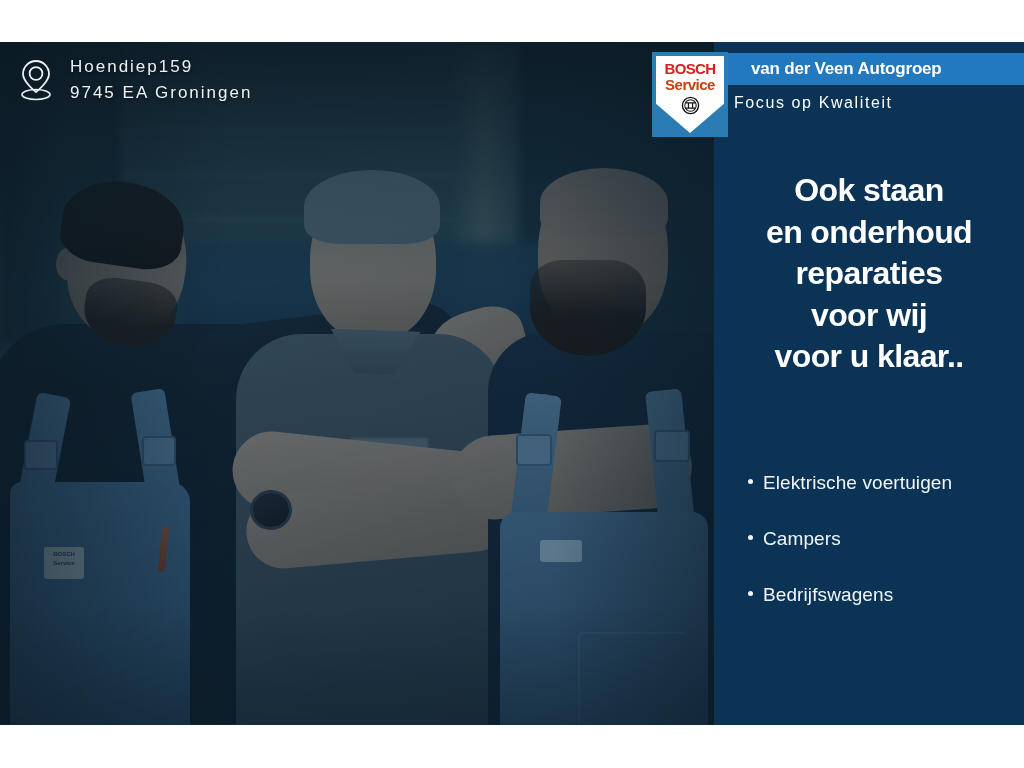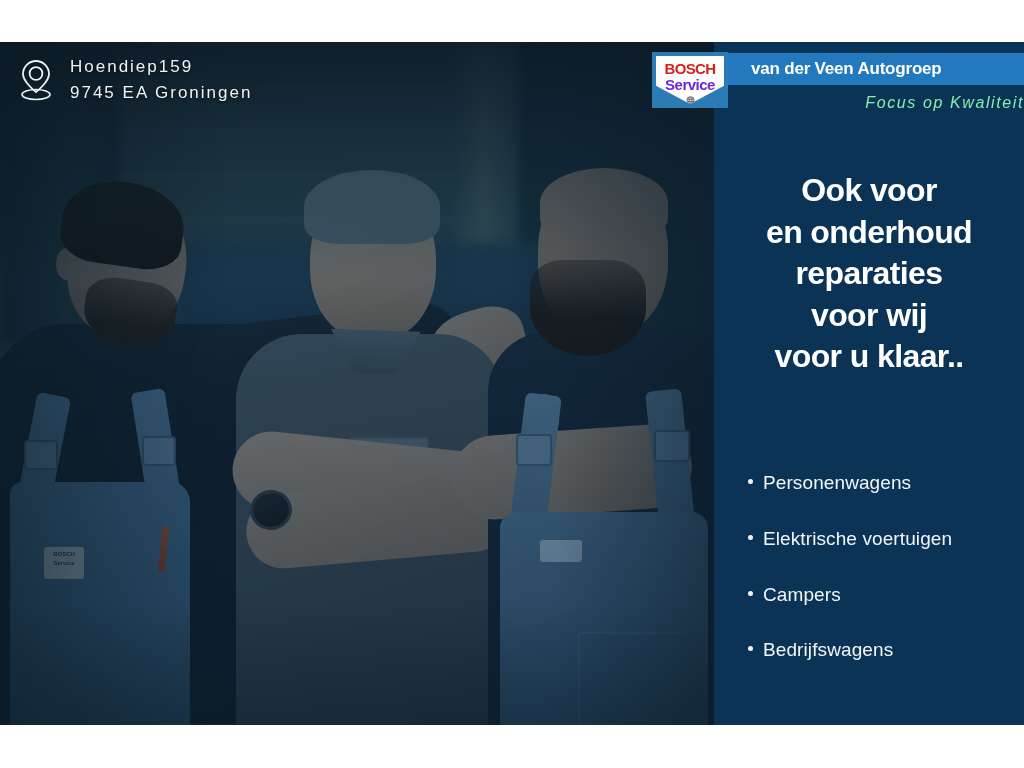--- a/index.html
+++ b/index.html
@@ -322,48 +322,47 @@
     width:273px; height:30px;
     display:flex; align-items:center;
     color:#ffffff;
     font-size:17px; font-weight:bold;
     letter-spacing:-0.2px;
     white-space:nowrap;
   }
   #tagline {
     position:absolute; left:20px; top:52px;
     width:290px;
-    color:#86efac;
-    font-size:16px; font-style:italic;
+    color:#ffffff;
+    font-size:16px; 
     letter-spacing:1.6px;
     white-space:nowrap;
-    text-align:right;
   }
 
   
   #bosch-logo {
     position:absolute; left:-62px; top:10px;
-    width:76px; height:56px;
+    width:76px; height:85px;
     background:#2b7cb5;
     z-index:30;
     padding:4px;
   }
   #bosch-shield {
     width:100%; height:100%;
     background:#ffffff;
     clip-path:polygon(0 0,100% 0,100% 62%,50% 100%,0 62%);
     display:flex; flex-direction:column; align-items:center;
     padding-top:5px;
   }
   #bosch-word {
     color:#d4221f; font-weight:bold; font-size:15px;
     letter-spacing:-0.6px; line-height:1;
   }
   #bosch-service {
-    color:#6d28d9; font-weight:bold; font-size:15px;
+    color:#c2410c; font-weight:bold; font-size:15px;
     letter-spacing:-0.5px; line-height:1.1; margin-top:1px;
   }
   #bosch-armature { margin-top:2px; }
 
   
   #headline {
     position:absolute; left:8px; top:128px;
     width:294px;
     text-align:center;
     color:#ffffff;
@@ -480,32 +479,28 @@
           <circle cx="12" cy="12" r="7.2" fill="none" stroke="#111" stroke-width="1.3"></circle>
           <path d="M6 8.6 H18 M6 15.4 H18 M9.4 8.6 V15.4 M14.6 8.6 V15.4" stroke="#111" stroke-width="1.5" fill="none"></path>
         </svg>
       </div>
     </div>
 
     <div id="brandbar-text">van der Veen Autogroep</div>
     <div id="tagline">Focus op Kwaliteit</div>
 
     <div id="headline">
-      <div>Ook voor</div>
+      <div>Ook staan</div>
       <div>en onderhoud</div>
       <div>reparaties</div>
       <div>voor wij</div>
       <div>voor u klaar..</div>
     </div>
 
     <div id="bullets">
-      <div class="bullet">
-        <span class="bullet-dot"></span>
-        <span>Personenwagens</span>
-      </div>
       <div class="bullet">
         <span class="bullet-dot"></span>
         <span>Elektrische voertuigen</span>
       </div>
       <div class="bullet">
         <span class="bullet-dot"></span>
         <span>Campers</span>
       </div>
       <div class="bullet">
         <span class="bullet-dot"></span>

